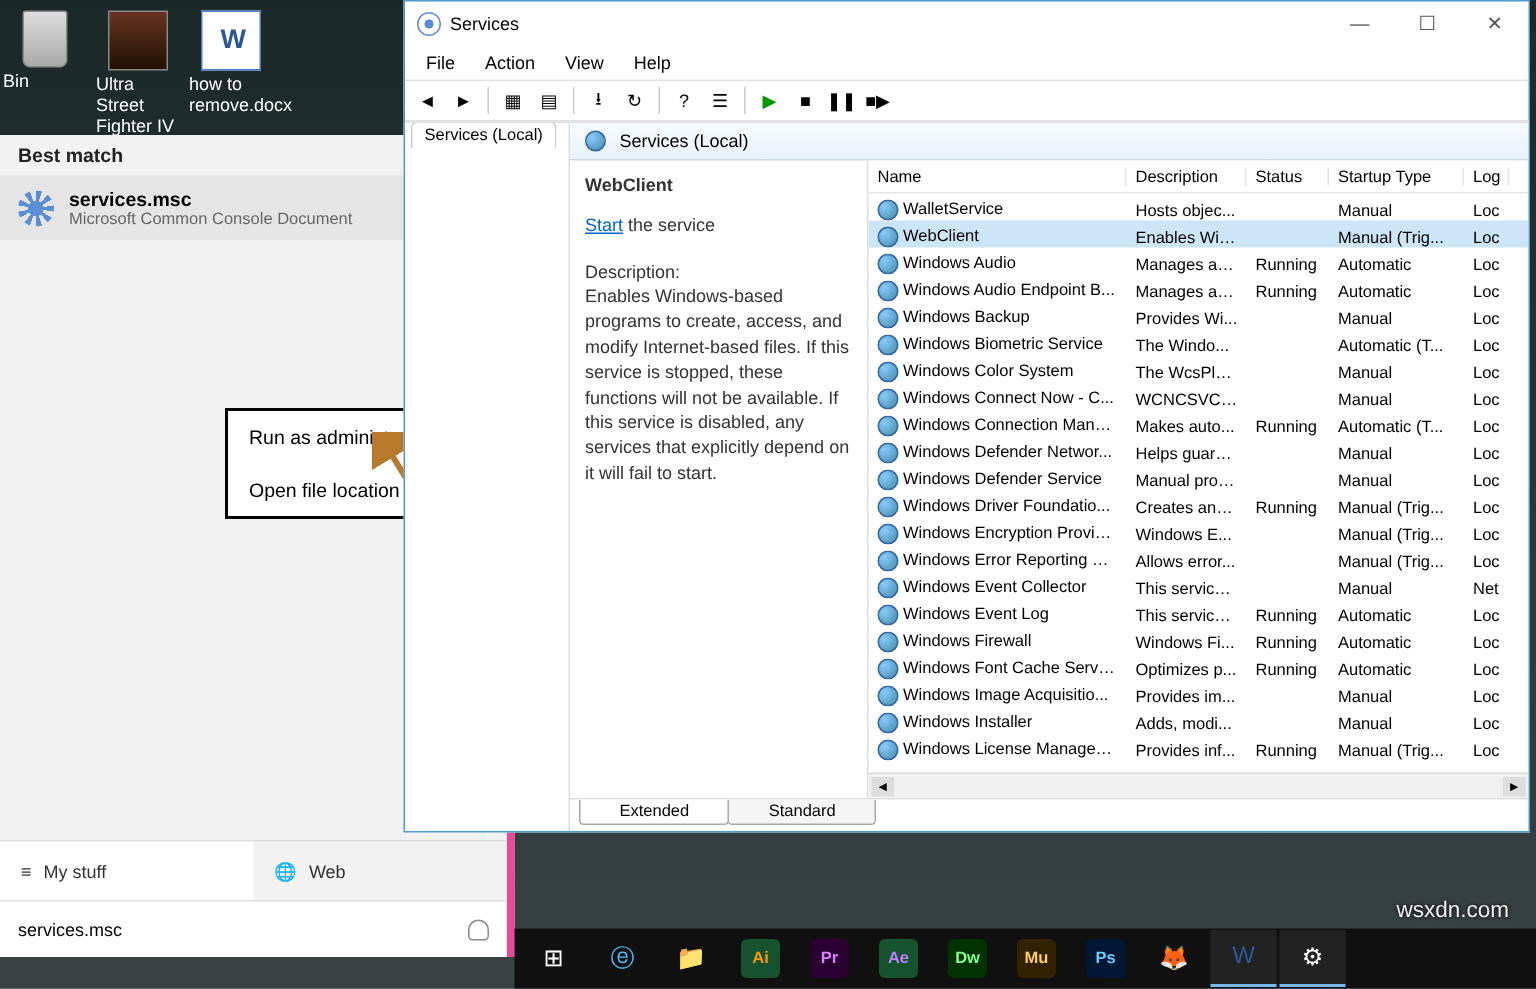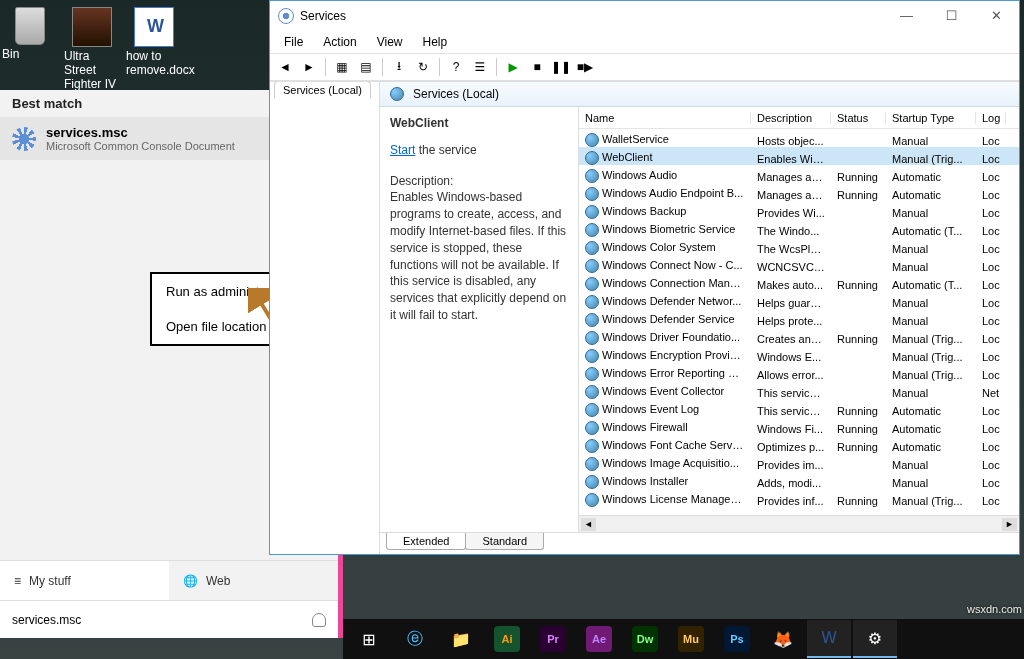--- a/index.html
+++ b/index.html
@@ -63,31 +63,31 @@
 .c-name{width:172px}.c-desc{width:80px}.c-stat{width:55px}.c-type{width:90px}.c-log{width:30px}
 .list-body{flex:1;overflow:hidden}
 .row{display:flex;height:18px;align-items:flex-end}
 .row.sel{background:#cde6f7}
 .row .cell{padding:0 6px;font-size:11px;overflow:hidden;white-space:nowrap;text-overflow:ellipsis}
 .svc-ico{width:14px;height:14px;display:inline-block;background:radial-gradient(circle at 30% 30%,#8cf,#48a);border-radius:50%;margin-right:3px;vertical-align:middle;border:1px solid #369}
 .hscroll{height:17px;background:#f0f0f0;border-top:1px solid #ddd;display:flex;align-items:center;justify-content:space-between;padding:0 2px}
 .hs-btn{width:15px;height:13px;background:#ddd;text-align:center;font-size:9px;line-height:13px}
 
 .bottom-tabs{height:22px;border-top:1px solid #ddd;display:flex;align-items:flex-start;padding-left:6px}
-.btab{border:1px solid #aaa;border-top:none;padding:2px 16px;font-size:11px;background:#f5f5f5;margin-right:-1px;border-radius:0 0 3px 3px}
+.btab{border:1px solid #aaa;border-top:none;padding:2px 26px;font-size:11px;background:#f5f5f5;margin-right:-1px;border-radius:0 0 3px 3px}
 .btab.active{background:#fff}
 
 
 .taskbar{position:absolute;left:343px;right:0;bottom:0;height:40px;background:#101010;display:flex;align-items:center;padding:0 4px;gap:2px}
 .tbi{width:44px;height:38px;display:flex;align-items:center;justify-content:center;color:#fff;font-size:16px}
 .tbi.active{border-bottom:2px solid #76b9ed;background:#222}
 .adobe{width:26px;height:26px;border-radius:4px;display:flex;align-items:center;justify-content:center;font-size:11px;font-weight:bold;font-family:Arial}
-.ai{background:#14532d;color:#ff9a00}.pr{background:#2a0033;color:#e080ff}.ae{background:#701a75;color:#c080ff}
+.ai{background:#14532d;color:#ff9a00}.pr{background:#2a0033;color:#e080ff}.ae{background:#14532d;color:#c080ff}
 .dw{background:#003300;color:#8f8}.mu{background:#332200;color:#fc6}.ps{background:#001833;color:#6cf}
-.watermark{position:absolute;right:2px;bottom:44px;color:#eee;font-size:11px;text-shadow:0 0 3px #000}
+.watermark{position:absolute;right:18px;bottom:44px;color:#eee;font-size:15px;text-shadow:0 0 3px #000}
 </style>
 </head>
 <body>
 
 <div class="desktop">
   <div class="desktop-icons">
     <div class="di"><div class="di-img bin"></div><span>Bin</span></div>
     <div class="di"><div class="di-img usf"></div><span>Ultra Street Fighter IV</span></div>
     <div class="di"><div class="di-img docx"></div><span>how to remove.docx</span></div>
   </div>
@@ -264,21 +264,21 @@
               </div>
               <div class="row">
                 <div class="cell c-name"><span class="svc-ico"></span>Windows Defender Networ...</div>
                 <div class="cell c-desc">Helps guard...</div>
                 <div class="cell c-stat"></div>
                 <div class="cell c-type">Manual</div>
                 <div class="cell c-log">Loc</div>
               </div>
               <div class="row">
                 <div class="cell c-name"><span class="svc-ico"></span>Windows Defender Service</div>
-                <div class="cell c-desc">Helps prote...</div>
+                <div class="cell c-desc">Manual prote...</div>
                 <div class="cell c-stat"></div>
                 <div class="cell c-type">Manual</div>
                 <div class="cell c-log">Loc</div>
               </div>
               <div class="row">
                 <div class="cell c-name"><span class="svc-ico"></span>Windows Driver Foundatio...</div>
                 <div class="cell c-desc">Creates and...</div>
                 <div class="cell c-stat">Running</div>
                 <div class="cell c-type">Manual (Trig...</div>
                 <div class="cell c-log">Loc</div>

